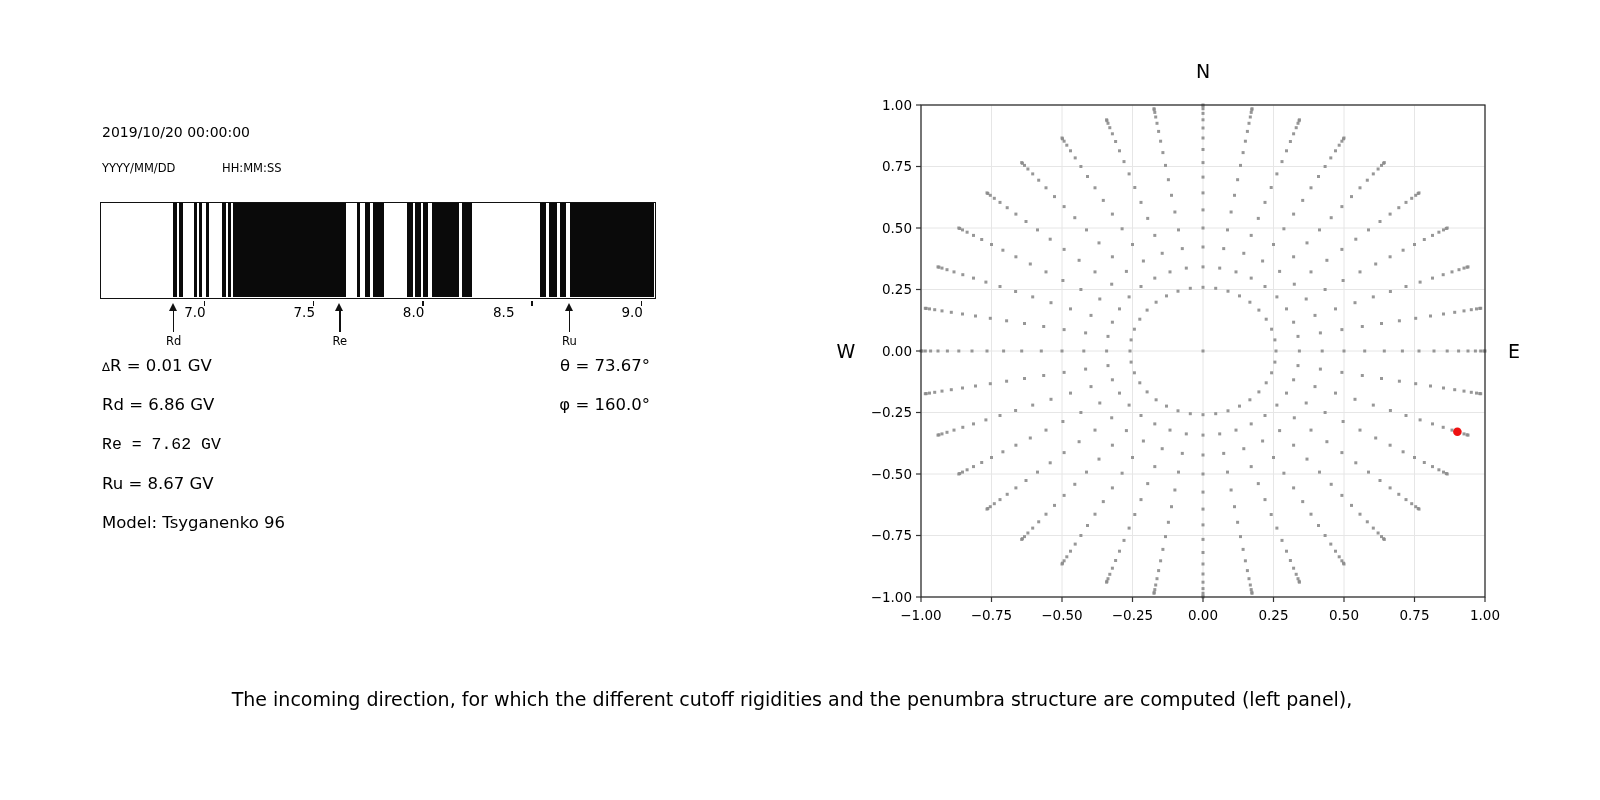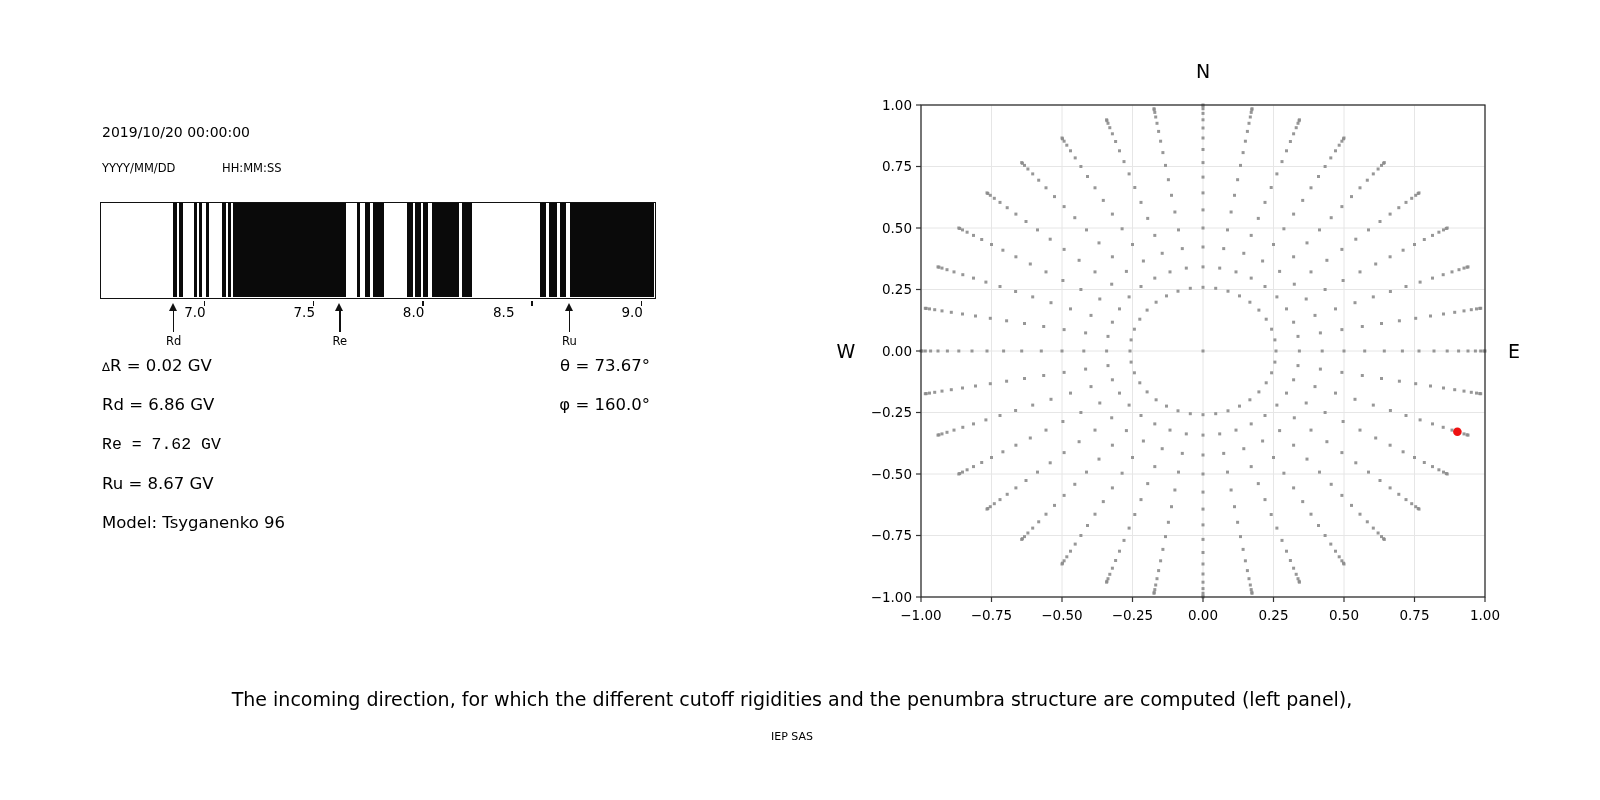--- a/index.html
+++ b/index.html
@@ -73,21 +73,21 @@
       <div class="arrow-label" style="left: 151.6px;">Rd</div>
       <div class="arrow-head" style="left: 335.2px;"></div>
       <div class="arrow-stem" style="left: 339px;"></div>
       <div class="arrow-label" style="left: 317.7px;">Re</div>
       <div class="arrow-head" style="left: 564.8px;"></div>
       <div class="arrow-stem" style="left: 568.5px;"></div>
       <div class="arrow-label" style="left: 547.3px;">Ru</div>
     </div>
 
   <div class="abs t-val" style="left:102px;top:356px;">
-    <span class="delta">∆</span><span>R = 0.02 GV</span>
+    <span class="delta">∆</span><span>R = 0.01 GV</span>
   </div>
   <div class="abs t-val" style="left:102px;top:395px;">Rd = 6.86 GV</div>
   <div class="abs t-val" style="left:102px;top:435px;font-family:Liberation Mono, monospace;">Re = 7.62 GV</div>
   <div class="abs t-val" style="left:102px;top:474px;">Ru = 8.67 GV</div>
   <div class="abs t-val" style="left:102px;top:513px;">Model: Tsyganenko 96</div>
 
   <div class="abs t-val" style="right:950px;top:356px;text-align:right;">θ = 73.67°</div>
   <div class="abs t-val" style="right:950px;top:395px;text-align:right;">φ = 160.0°</div>
 
   <svg class="abs" id="dir-svg" style="left:830px;top:40px;" width="720" height="610">
@@ -725,16 +725,15 @@
       <text x="82" y="561.5" text-anchor="end" font-size="13.5">−1.00</text>
       <circle cx="627.4" cy="391.7" r="4.3" fill="#ee1111"></circle>
       <text x="373" y="38" text-anchor="middle" font-size="19">N</text>
       <text x="373" y="625" text-anchor="middle" font-size="19">S</text>
       <text x="16" y="318" text-anchor="middle" font-size="19">W</text>
       <text x="684" y="318" text-anchor="middle" font-size="19">E</text>
     </svg>
 
   <div class="abs caption">
     <div>The incoming direction, for which the different cutoff rigidities and the penumbra structure are computed (left panel),</div>
-    <div class="credit">IEP SAS</div>
   </div>
 
 </div>
 
 </body></html>

